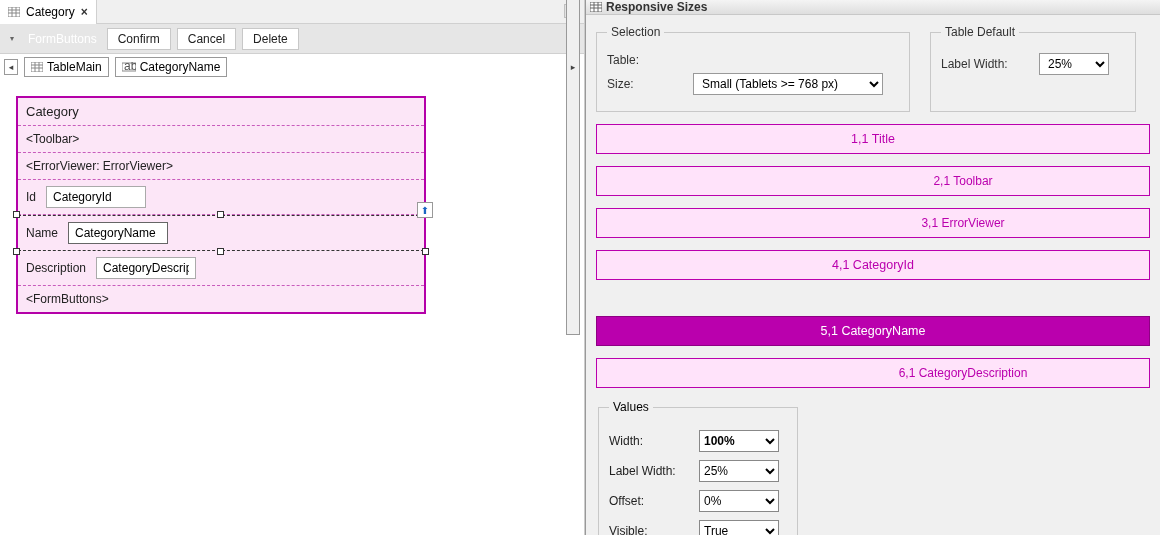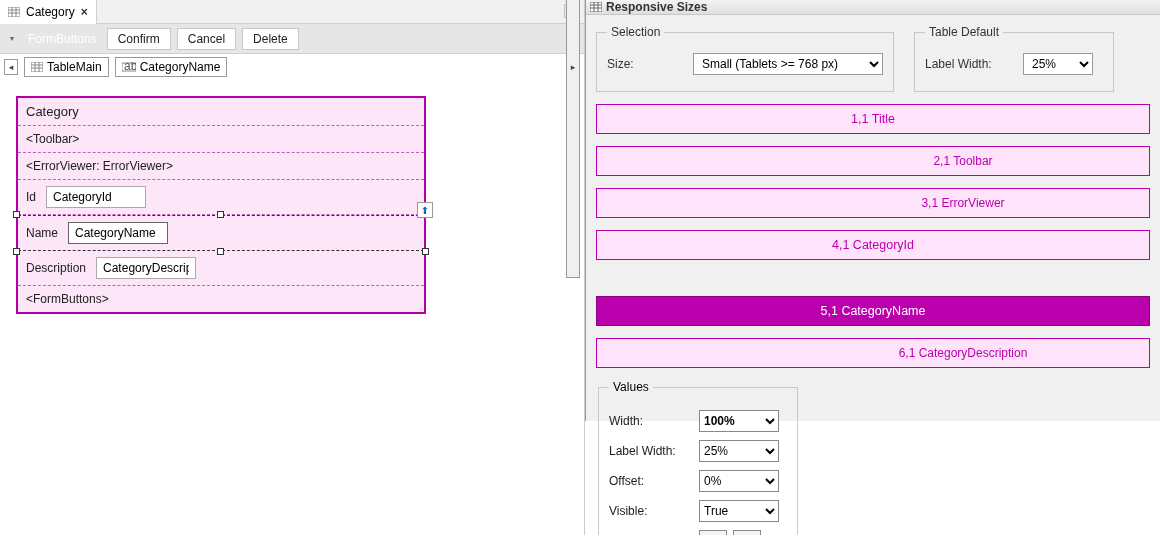--- a/index.html
+++ b/index.html
@@ -25,24 +25,24 @@
   .design-area { position: relative; flex: 1; padding: 16px; }
   .form-box { width: 410px; border: 2px solid #b400a8; background: #fce6f7; position: relative; }
   .form-row { border-bottom: 1px dashed #c85bbc; padding: 6px 8px; color: #222; position: relative; display: flex; align-items: center; gap: 10px; }
   .form-row:last-child { border-bottom: none; }
   .form-row .title { font-size: 13px; }
   .form-row input.fake { border: 1px solid #aaa; background: #fff; padding: 3px 6px; width: 100px; font-size: 12px; }
   .sel-handle { position: absolute; width: 7px; height: 7px; background: #fff; border: 1px solid #333; }
   .name-row-sel { position: relative; }
   .up-caret { position: absolute; right: -9px; top: -14px; width: 16px; height: 16px; border: 1px solid #999; background: #fff; display: flex; align-items: center; justify-content: center; color: #1a66c2; font-size: 10px; }
   
-  .right { flex: 1; height: 421px; background: #f0f0f0; display: flex; flex-direction: column; border-left: 1px solid #999; }
+  .right { flex: 1; height: 535px; background: #f0f0f0; display: flex; flex-direction: column; border-left: 1px solid #999; }
   .rp-header { height: 18px; background: linear-gradient(#f4f4f4,#dedede); border-bottom: 1px solid #c8c8c8; display: flex; align-items: center; padding-left: 4px; gap: 4px; font-weight: bold; color: #333; }
   .groups { display: flex; padding: 10px 10px 6px 10px; gap: 20px; }
-  fieldset.group { border: 1px solid #c8c8c8; padding: 8px 10px 10px 10px; margin: 0; }
+  fieldset.group { border: 1px solid #c8c8c8; padding: 8px 26px 10px 10px; margin: 0; }
   fieldset.group legend { color: #333; padding: 0 4px; }
   .grow { display: flex; align-items: center; gap: 8px; margin: 6px 0; }
   .grow label { width: 78px; color: #333; }
   select.combo { height: 22px; border: 1px solid #999; background: #fff; padding: 1px 4px; }
   .layout-rows { padding: 6px 10px; display: flex; flex-direction: column; gap: 12px; }
   .lrow { height: 30px; border: 1px solid #ba00ad; background: #ffe3fa; color: #ba00ad; display: flex; align-items: center; justify-content: center; cursor: pointer; font-size: 12.5px; }
   .lrow.sel { background: #ba00ad; color: #fff; border-color: #8e0083; margin-top: 24px; }
   .lrow.split { display: flex; }
   .lrow.split .lcol-gap { width: 180px; background: #eaeaea; border-right: 1px dashed #ba00ad; }
   .lrow.split .lcol-main { flex: 1; display: flex; align-items: center; justify-content: center; }
@@ -162,20 +162,23 @@
             <line x1="8" y1="0" x2="8" y2="10" stroke="#666"></line>
           </svg>
       </span>
       <span>Responsive Sizes</span>
     </div>
 
     <div class="groups">
       <fieldset class="group" style="width:290px;">
         <legend>Selection</legend>
         <div class="grow">
+          <label>Table:</label>
+        </div>
+        <div class="grow">
           <label>Size:</label>
           <select class="combo" style="width:190px;">
             <option>Small (Tablets &gt;= 768 px)</option>
           </select>
         </div>
       </fieldset>
       <fieldset class="group" style="width:200px;">
         <legend>Table Default</legend>
         <div class="grow">
           <label style="width:90px;">Label Width:</label>

